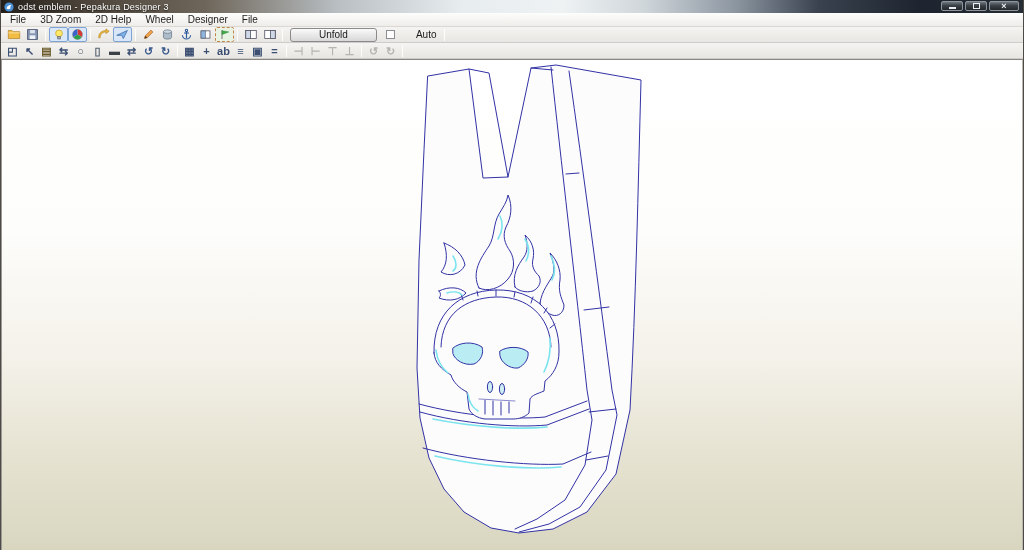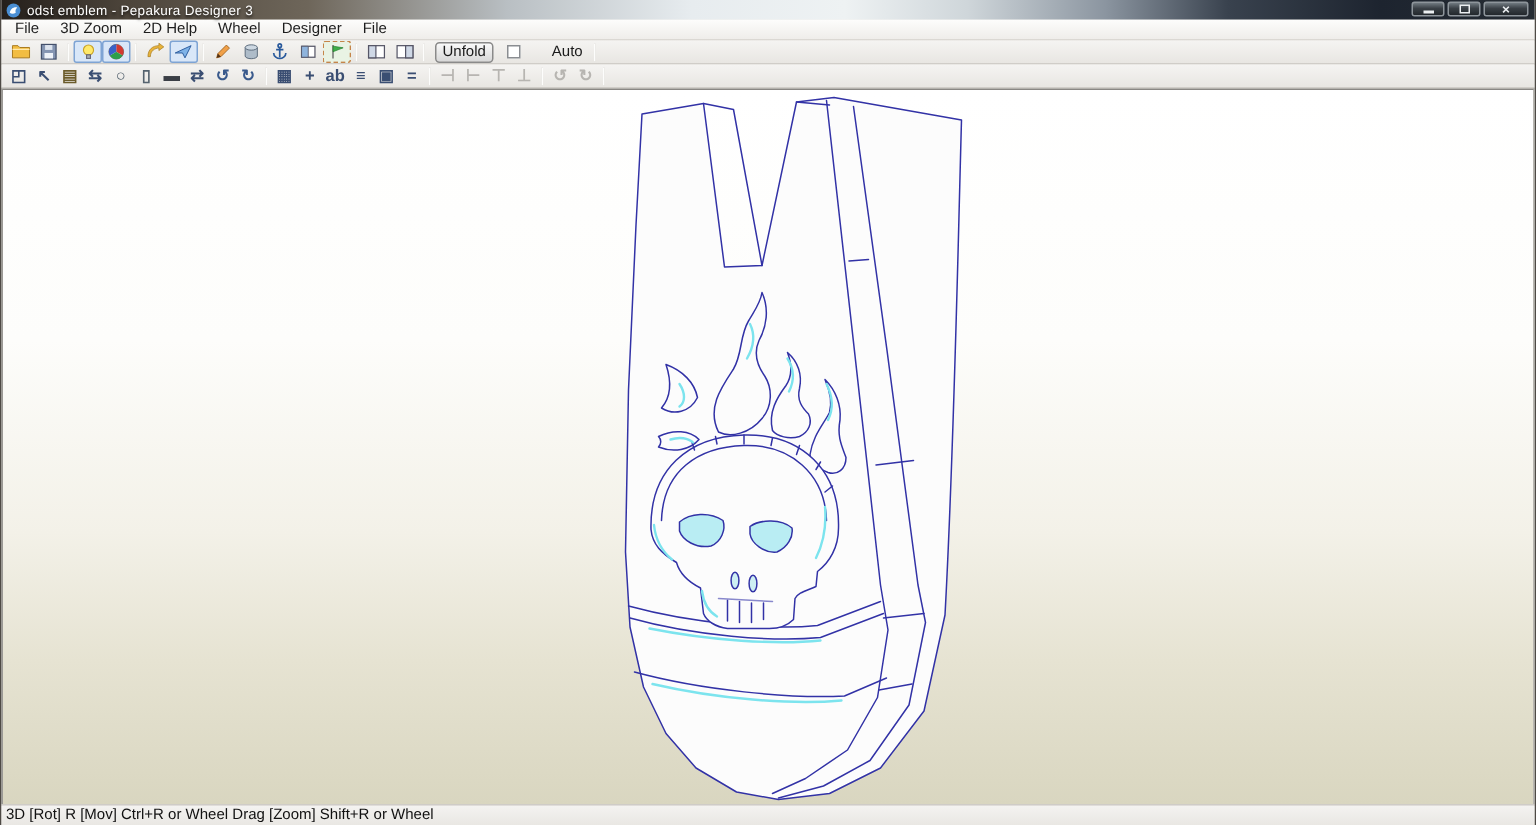--- a/index.html
+++ b/index.html
@@ -36,21 +36,21 @@
   .toolbar.row1 { height:16px; flex:0 0 16px; }
   .toolbar.row2 { height:16px; flex:0 0 16px; }
   .tsep { width:1px; height:12px; background:#c6c3be; border-right:1px solid #fdfdfc; margin:0 3px; }
   .tbtn { height:15px; min-width:19px; display:flex; align-items:center; justify-content:center;
     border:1px solid transparent; border-radius:2px; background:transparent; cursor:default; padding:0 1px; }
   .tbtn.active { background:#d9e7f8; border-color:#7ea4d4; }
   .tbtn.dashed { background:#e9f3e4; border:1px dashed #c5854a; }
   .tbtn svg { display:block; }
   .row2 .tbtn { height:14px; min-width:17px; font-size:11px; line-height:12px; font-weight:bold; }
   .row2 .tbtn.disabled { color:#b7b5b1 !important; }
-  .push-btn { height:14px; margin:0 4px; padding:0 4px; font-size:10px; line-height:12px;
+  .push-btn { height:14px; margin:0 4px; padding:0 28px; font-size:10px; line-height:12px;
     border:1px solid #8a8a8a; border-radius:3px; color:#1a1a1a;
     background:linear-gradient(#fafafa,#e9e9e9 48%,#d8d8d8); cursor:default; }
   .chk-wrap { display:flex; align-items:center; gap:21px; margin:0 5px; font-size:10px; color:#1a1a1a; }
   .chk-box { width:9px; height:9px; border:1px solid #8a8d91; background:#fff; }
 
   
   .canvas { flex:1 1 auto; position:relative; overflow:hidden;
     border-top:1px solid #898783; border-left:1px solid #9b9995; border-right:1px solid #b9b7b2;
     background:linear-gradient(180deg,#ffffff 0%,#fdfdfb 35%,#f3f1e8 62%,#e6e3d2 80%,#d9d6c0 100%); }
   .model-svg { position:absolute; left:401px; top:0; }
@@ -285,17 +285,14 @@
         <path d="M44,233 C50,231 56,232 59,235"></path>
         <path d="M147,278 C148,290 146,302 141,312"></path>
         <path d="M33,290 C34,300 39,308 45,313"></path>
         <path d="M65,334 C66,342 70,348 75,351"></path>
         <path d="M30,359 C70,367 115,370 144,367"></path>
         <path d="M32,396 C75,406 125,410 158,407"></path>
       </g>
     </svg>
   </div>
 
-  <div class="statusbar">
-    <span>3D [Rot] R [Mov] Ctrl+R or Wheel Drag [Zoom] Shift+R or Wheel</span>
-  </div>
 
 </div>
 
 </body></html>

